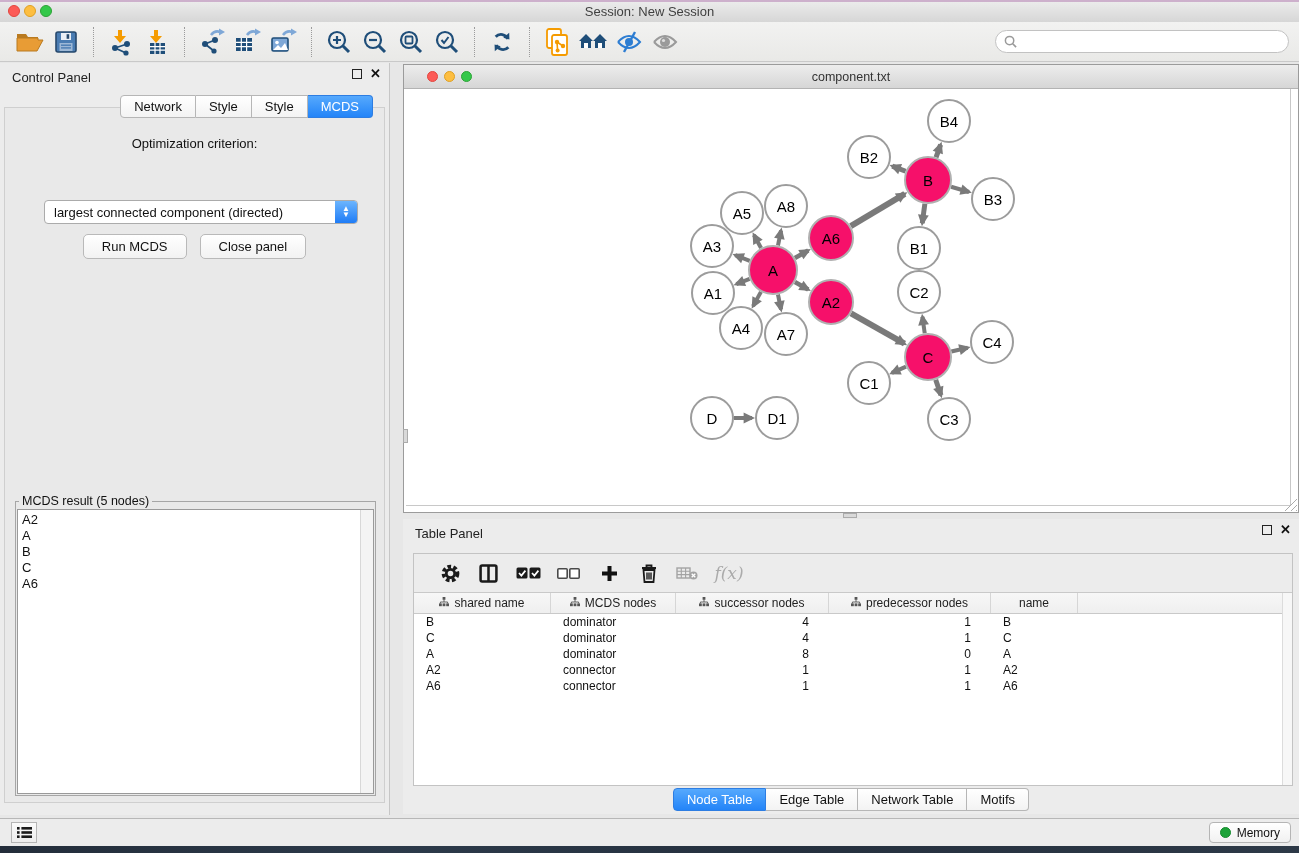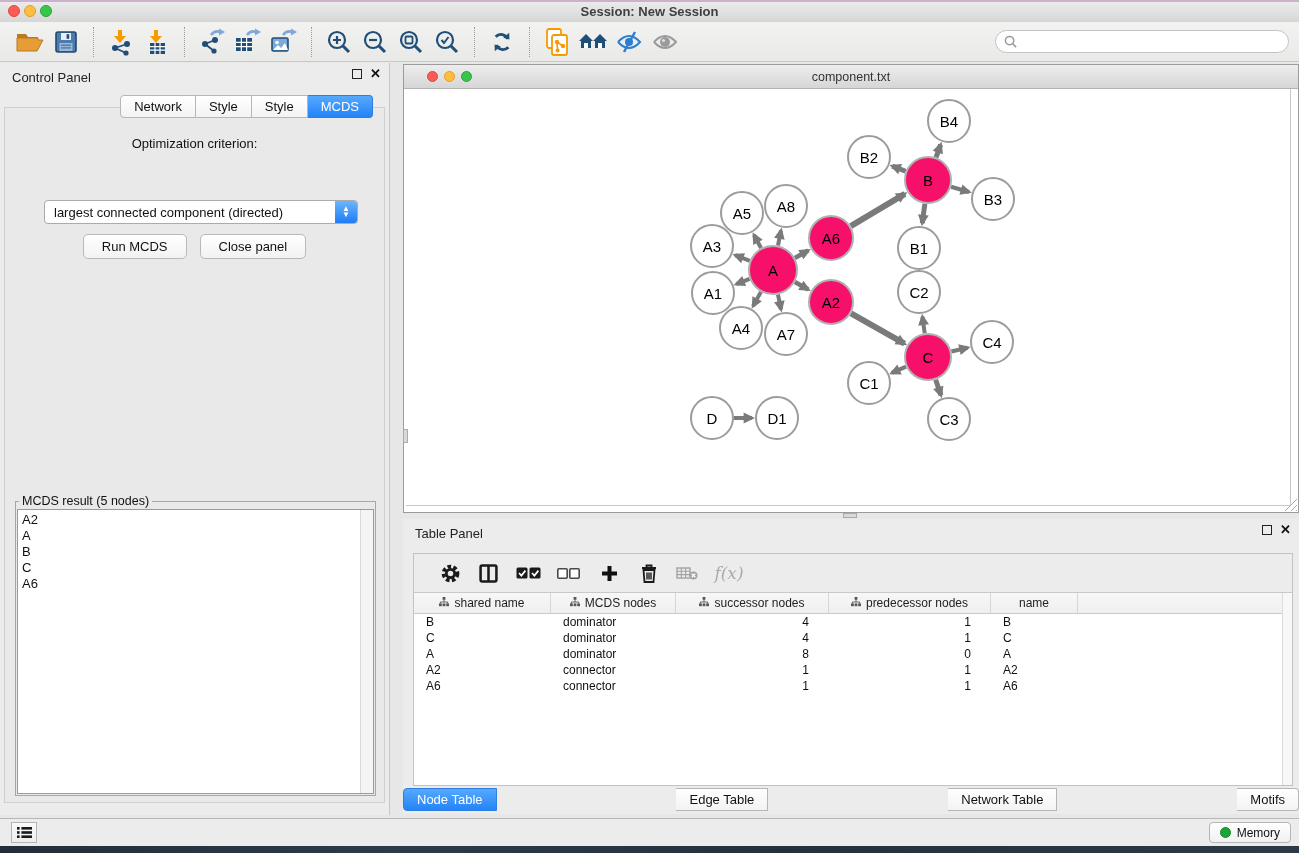--- a/index.html
+++ b/index.html
@@ -2,21 +2,21 @@
 <html><head>
 <meta charset="utf-8">
 <style>
   html,body{margin:0;padding:0;background:#222;}
   *{box-sizing:border-box;}
   .screen{position:relative;width:1299px;height:853px;background:#e7e7e7;overflow:hidden;
     font-family:"Liberation Sans",sans-serif;color:#222;}
 
   
   .titlebar{position:absolute;left:0;top:0;width:1299px;height:26px;
-    background:linear-gradient(#ededed,#d3d3d3);border-bottom:1px solid #aeaeae;font-weight:bold;}
+    background:linear-gradient(#ededed,#d3d3d3);border-bottom:1px solid #aeaeae;}
   .titlebar .topline{position:absolute;left:0;top:0;width:100%;height:2px;background:#cdb0cc;}
   .tl{position:absolute;top:5px;width:12px;height:12px;border-radius:50%;}
   .tl.red{left:8px;background:#fc5b57;border:1px solid #e2463f;}
   .tl.yellow{left:24px;background:#fdbe41;border:1px solid #dfa023;}
   .tl.green{left:40px;background:#34c84a;border:1px solid #2da336;}
   .apptitle{position:absolute;left:0;right:0;top:4px;text-align:center;font-size:13px;color:#3f3f3f;}
 
   
   .toolbar{position:absolute;left:0;top:22px;width:1299px;height:40px;
     background:linear-gradient(#f2f2f1,#e9e9e7);border-bottom:1px solid #c9c9c9;
@@ -93,21 +93,21 @@
   .tpi{display:flex;align-items:center;justify-content:center;height:30px;flex:0 0 auto;}
   .tbl-area{position:absolute;left:0;right:0;top:38px;bottom:0;background:#fff;border-top:1px solid #c9c9c9;}
   .thead{display:flex;height:21px;background:linear-gradient(#f7f7f7,#efefef);border-bottom:1px solid #c9c9c9;
     font-size:12px;color:#222;}
   .th{display:flex;align-items:center;justify-content:center;position:relative;border-right:1px solid #d6d6d6;gap:5px;}
   .th .hicon{flex:0 0 auto;}
   .trow{display:flex;height:16px;font-size:12px;color:#111;align-items:center;}
   .td{white-space:nowrap;overflow:hidden;}
   .tbl-scroll{position:absolute;right:0;top:0;bottom:0;width:10px;background:#f7f7f7;
     border-left:1px solid #dcdcdc;}
-  .tp-tabs{position:absolute;left:0;right:0;bottom:3px;display:flex;justify-content:space-between;}
+  .tp-tabs{position:absolute;left:0;right:0;bottom:3px;display:flex;justify-content:center;}
 
   
   .statusbar{position:absolute;left:0;top:818px;width:1299px;height:28px;background:#ececec;
     border-top:1px solid #b7b7b7;}
   .list-btn{position:absolute;left:11px;top:3px;width:26px;height:21px;background:linear-gradient(#fafafa,#ededed);
     border:1px solid #b5b5b5;display:flex;align-items:center;justify-content:center;}
   .memory-btn{position:absolute;right:8px;top:3px;height:21px;background:linear-gradient(#ffffff,#f1f1f1);
     border:1px solid #b5b5b5;border-radius:4px;display:flex;align-items:center;gap:6px;padding:0 10px;
     font-size:12px;color:#111;}
   .memdot{width:11px;height:11px;border-radius:50%;background:#1da339;border:1px solid #158a2d;}

